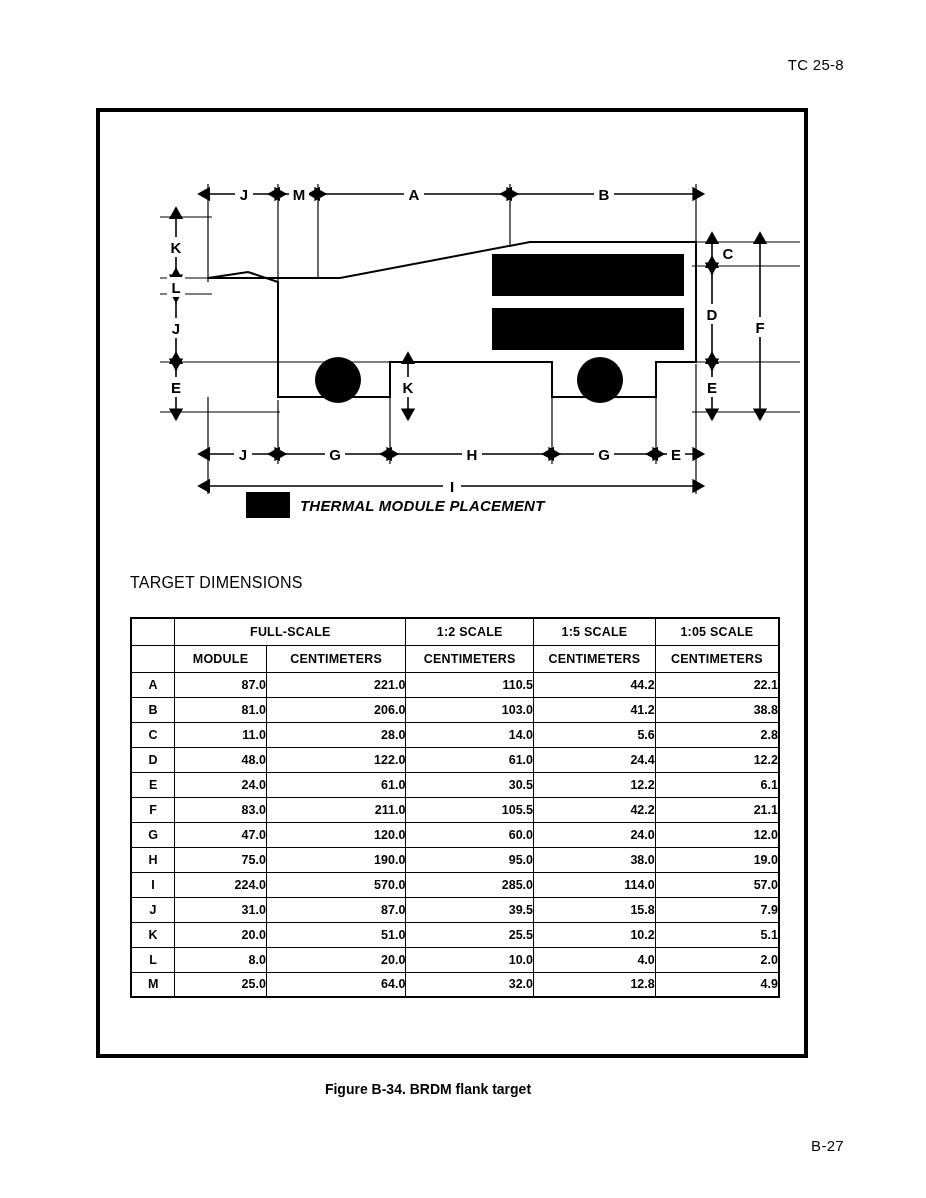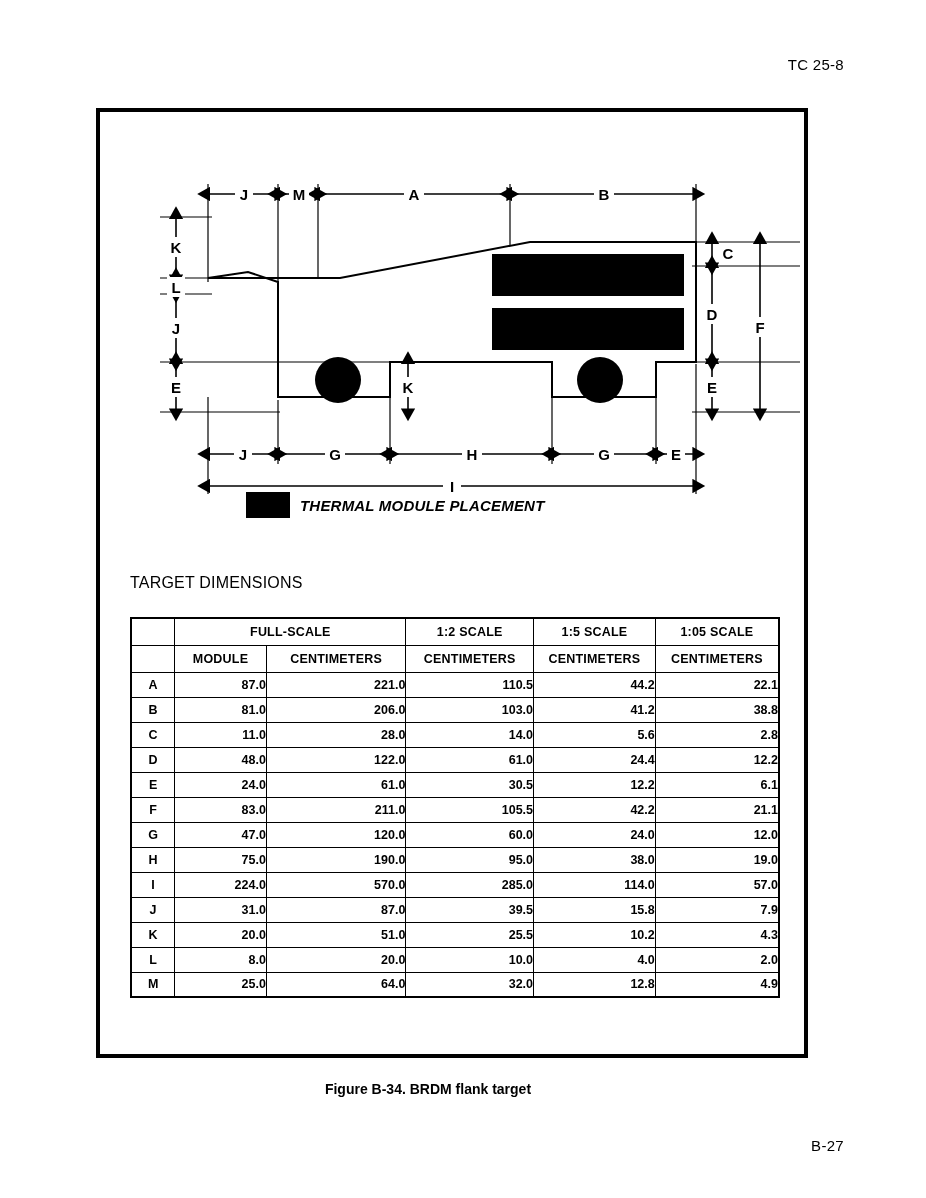--- a/index.html
+++ b/index.html
@@ -382,21 +382,21 @@
           <td class="num">39.5</td>
           <td class="num">15.8</td>
           <td class="num">7.9</td>
         </tr>
         <tr>
           <td class="col-letter">K</td>
           <td class="num">20.0</td>
           <td class="num">51.0</td>
           <td class="num">25.5</td>
           <td class="num">10.2</td>
-          <td class="num">4.3</td>
+          <td class="num">5.1</td>
         </tr>
         <tr>
           <td class="col-letter">L</td>
           <td class="num">8.0</td>
           <td class="num">20.0</td>
           <td class="num">10.0</td>
           <td class="num">4.0</td>
           <td class="num">2.0</td>
         </tr>
         <tr>

